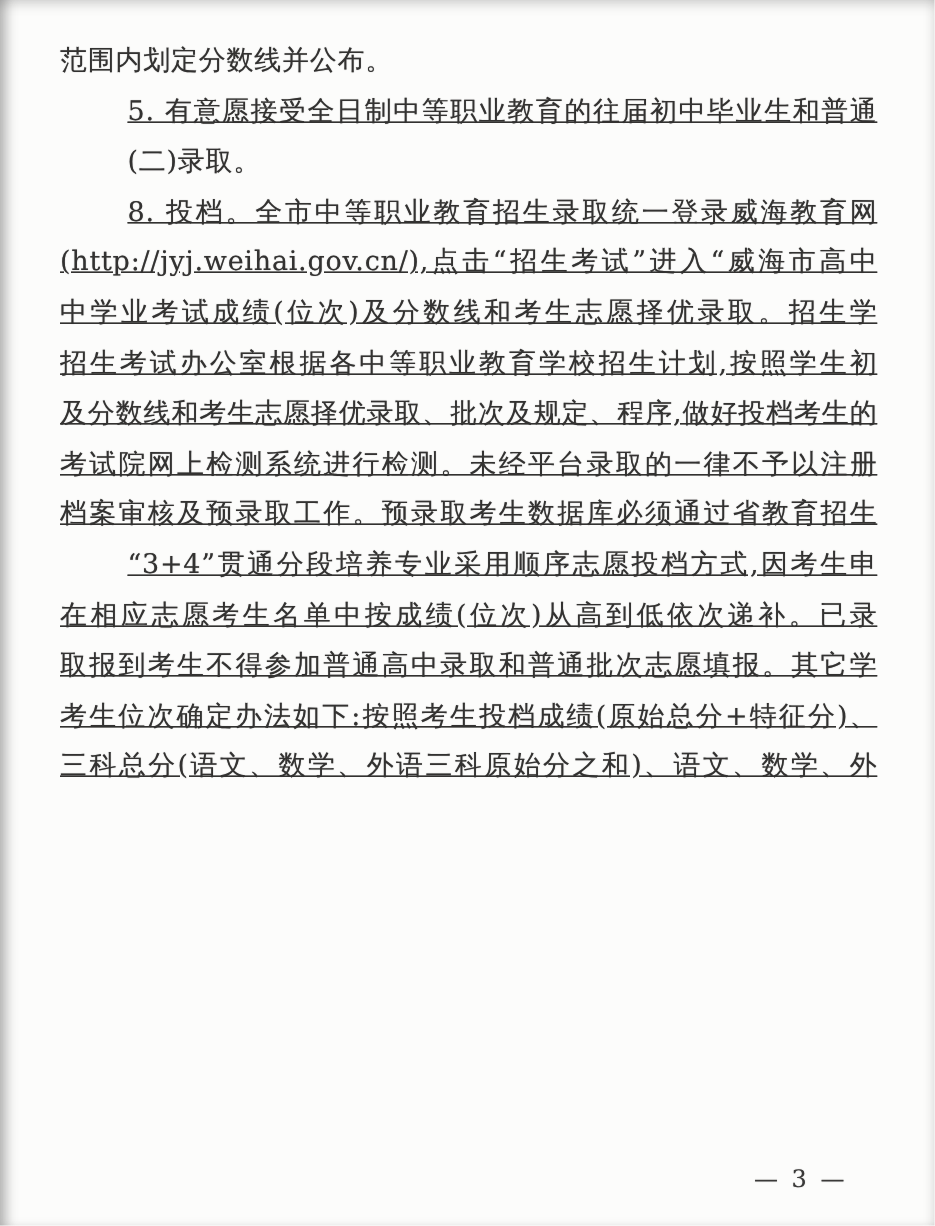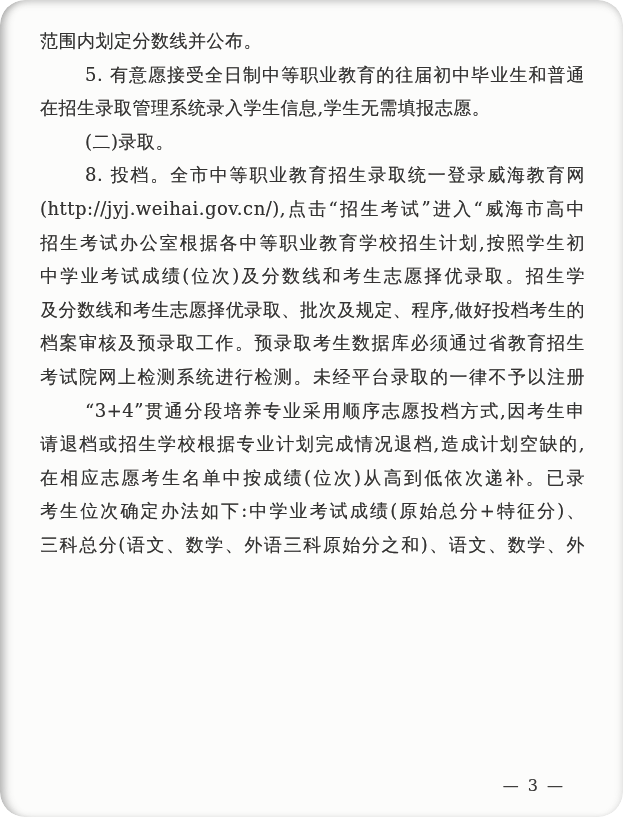--- a/index.html
+++ b/index.html
@@ -1,15 +1,15 @@
 <!DOCTYPE html>
 <html><head>
 <meta charset="utf-8">
 <style>
-  * { margin: 0; padding: 0; box-sizing: border-box; border-radius: 25px; }
+  * { margin: 0; padding: 0; box-sizing: border-box; }
   html, body { background: #ffffff; }
   body {
     width: 623px; height: 817px;
     font-family: "DejaVu Serif", "Liberation Serif", serif;
   }
   .page {
     position: relative;
     width: 623px; height: 817px;
     background: #fcfcfb;
     overflow: hidden;
@@ -34,47 +34,47 @@
     line-height: 33.6px;
     white-space: nowrap;
     text-align: left;
   }
   .line.j {
     white-space: normal;
     text-align: justify;
     text-align-last: justify;
     text-justify: inter-character;
     overflow: hidden;
+    text-decoration: underline;
   }
   .line.ind { text-indent: 2.5em; }
   .page-footer {
     position: absolute;
     right: 58px; top: 776px;
     font-size: 16px;
     letter-spacing: 2px;
     color: #3a3938;
     text-shadow: 0 0 0.6px rgba(40,40,40,0.5);
   }
 </style>
 </head>
 <body>
 
 <div class="page">
   <div class="textblock">
     <div class="line">范围内划定分数线并公布。</div>
     <div class="line ind j">5. 有意愿接受全日制中等职业教育的往届初中毕业生和普通</div>
-    <div class="line">在招生录取管理系统录入学生信息,学生无需填报志愿。</div>
     <div class="line ind">(二)录取。</div>
     <div class="line ind j">8. 投档。全市中等职业教育招生录取统一登录威海教育网</div>
     <div class="line j">(http://jyj.weihai.gov.cn/),点击“招生考试”进入“威海市高中</div>
+    <div class="line j">中学业考试成绩(位次)及分数线和考生志愿择优录取。招生学</div>
     <div class="line j">招生考试办公室根据各中等职业教育学校招生计划,按照学生初</div>
-    <div class="line j">中学业考试成绩(位次)及分数线和考生志愿择优录取。招生学</div>
     <div class="line j">及分数线和考生志愿择优录取、批次及规定、程序,做好投档考生的</div>
+    <div class="line j">考试院网上检测系统进行检测。未经平台录取的一律不予以注册</div>
     <div class="line j">档案审核及预录取工作。预录取考生数据库必须通过省教育招生</div>
-    <div class="line j">考试院网上检测系统进行检测。未经平台录取的一律不予以注册</div>
     <div class="line ind j">“3+4”贯通分段培养专业采用顺序志愿投档方式,因考生申</div>
-    <div class="line j">请退档或招生学校根据专业计划完成情况退档,造成计划空缺的,</div>
     <div class="line j">在相应志愿考生名单中按成绩(位次)从高到低依次递补。已录</div>
-    <div class="line j">考生位次确定办法如下:中学业考试成绩(原始总分+特征分)、</div>
+    <div class="line j">取报到考生不得参加普通高中录取和普通批次志愿填报。其它学</div>
+    <div class="line j">考生位次确定办法如下:按照考生投档成绩(原始总分+特征分)、</div>
     <div class="line j">三科总分(语文、数学、外语三科原始分之和)、语文、数学、外语、</div>
   </div>
   <div class="page-footer">— 3 —</div>
 </div>
 
 </body></html>

